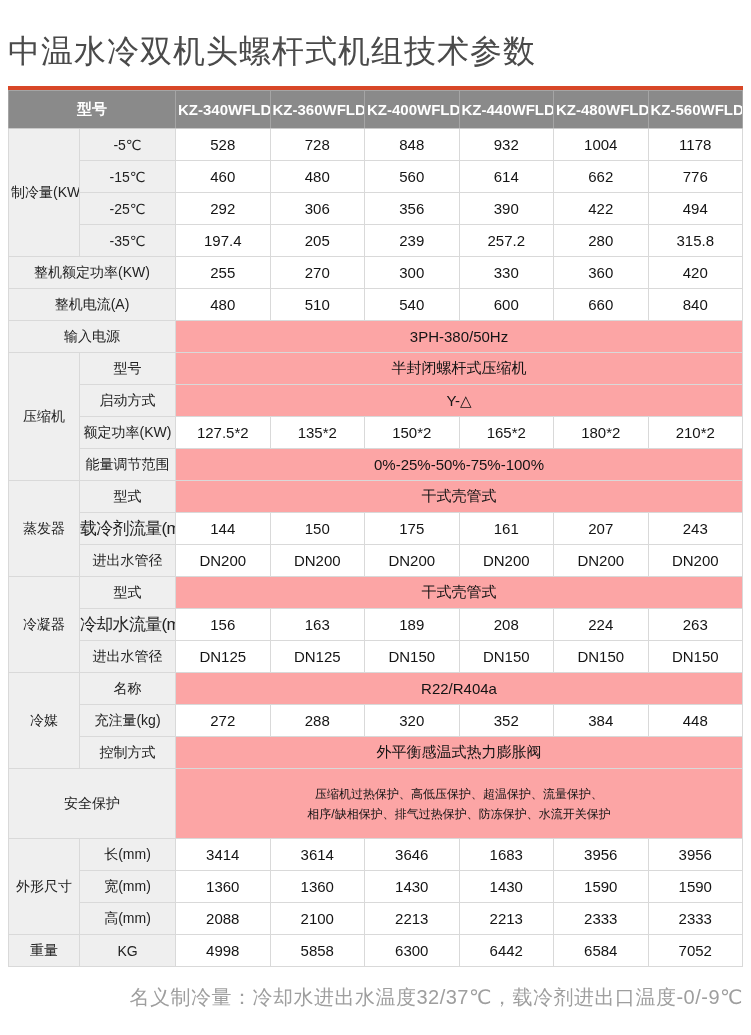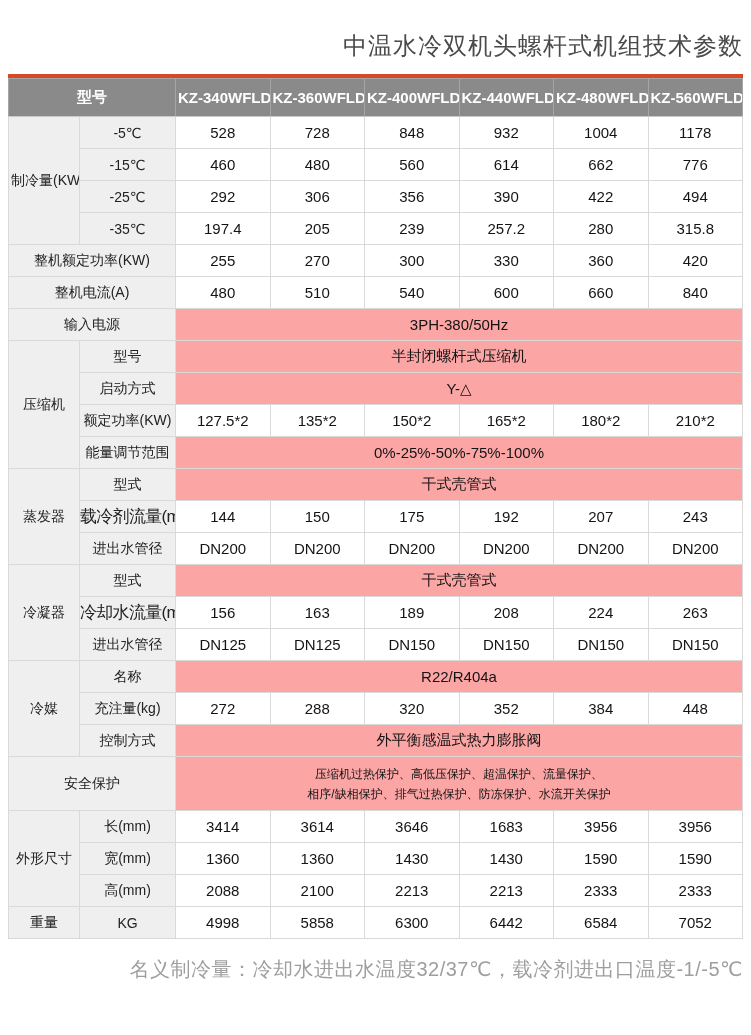--- a/index.html
+++ b/index.html
@@ -3,22 +3,22 @@
 <meta charset="utf-8">
 <style>
   html,body{margin:0;padding:0;background:#fff;}
   .page{
     width:751px;height:1035px;box-sizing:border-box;
     font-family:"Liberation Sans","DejaVu Sans",sans-serif;
     background:#fff;overflow:hidden;
   }
   .title{
     padding:30px 8px 12px 8px;
-    text-align:right;
-    font-size:24px;
+    text-align:left;
+    font-size:32px;
     font-weight:500;
     color:#4a4a4a;
     letter-spacing:1px;
   }
   .accent-bar{
     height:4px;
     margin:0 8px;
     background:#d84727;
   }
   table.spec{
@@ -58,21 +58,21 @@
   td.val{
     background:#ffffff;
     font-size:15px;
     color:#141414;
   }
   td.spanval{
     background:#fca5a5;
     font-size:15px;
     color:#141414;
   }
-  tr.safety{height:54px;margin-left:24px;}
+  tr.safety{height:70px;margin-left:24px;}
   tr.safety td.spanval{
     font-size:12px;
     line-height:20px;
     white-space:normal;
   }
   .footnote{
     margin-top:14px;
     padding:0 8px;
     text-align:right;
     color:#9e9e9e;
@@ -200,21 +200,21 @@
     <tr class="r">
       <td class="lbl" rowspan="3">蒸发器</td>
       <td class="lbl">型式</td>
       <td class="spanval" colspan="6">干式壳管式</td>
     </tr>
     <tr class="r">
       <td class="lbl sm">载冷剂流量(m³/h)</td>
       <td class="val">144</td>
       <td class="val">150</td>
       <td class="val">175</td>
-      <td class="val">192</td>
+      <td class="val">161</td>
       <td class="val">207</td>
       <td class="val">243</td>
     </tr>
     <tr class="r">
       <td class="lbl">进出水管径</td>
       <td class="val">DN200</td>
       <td class="val">DN200</td>
       <td class="val">DN200</td>
       <td class="val">DN200</td>
       <td class="val">DN200</td>
@@ -308,16 +308,16 @@
       <td class="val">5858</td>
       <td class="val">6300</td>
       <td class="val">6442</td>
       <td class="val">6584</td>
       <td class="val">7052</td>
     </tr>
   </tbody>
     </table>
 
   <div class="footnote">
-    <div>名义制冷量：冷却水进出水温度32/37℃，载冷剂进出口温度-1/-5℃</div>
+    <div>名义制冷量：冷却水进出水温度32/37℃，载冷剂进出口温度-0/-9℃</div>
   </div>
 
 </div>
 
 </body></html>

